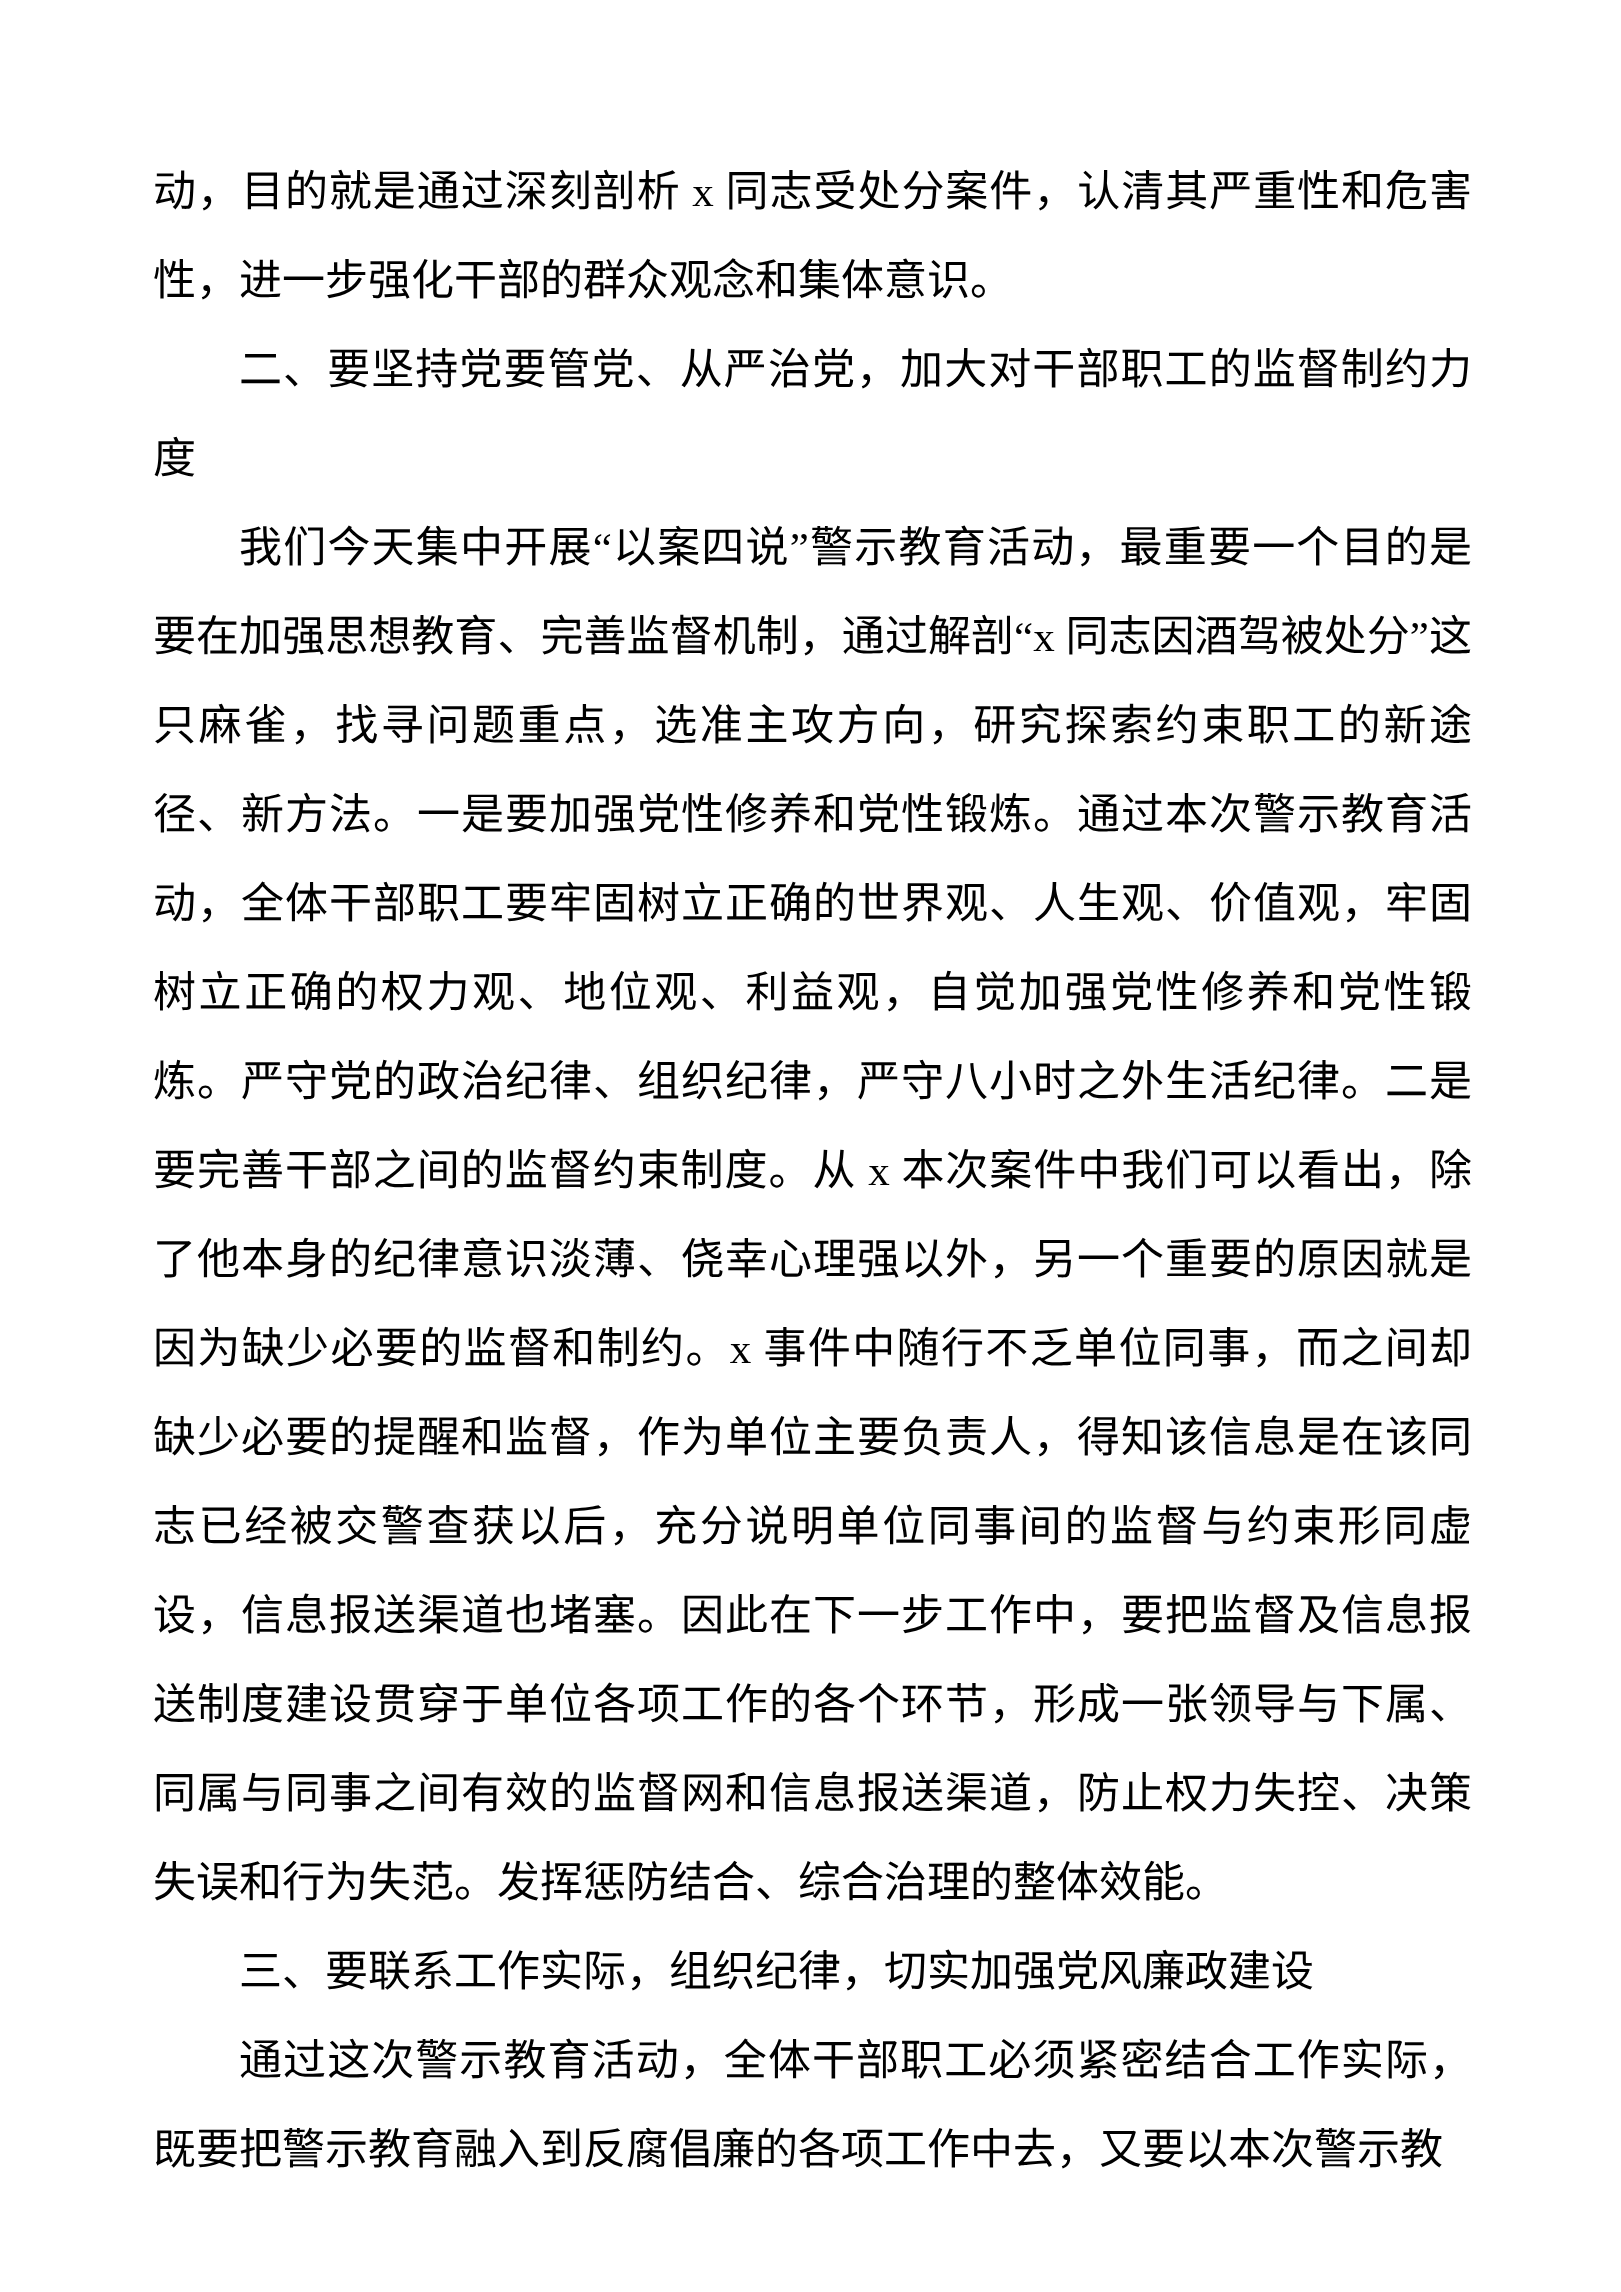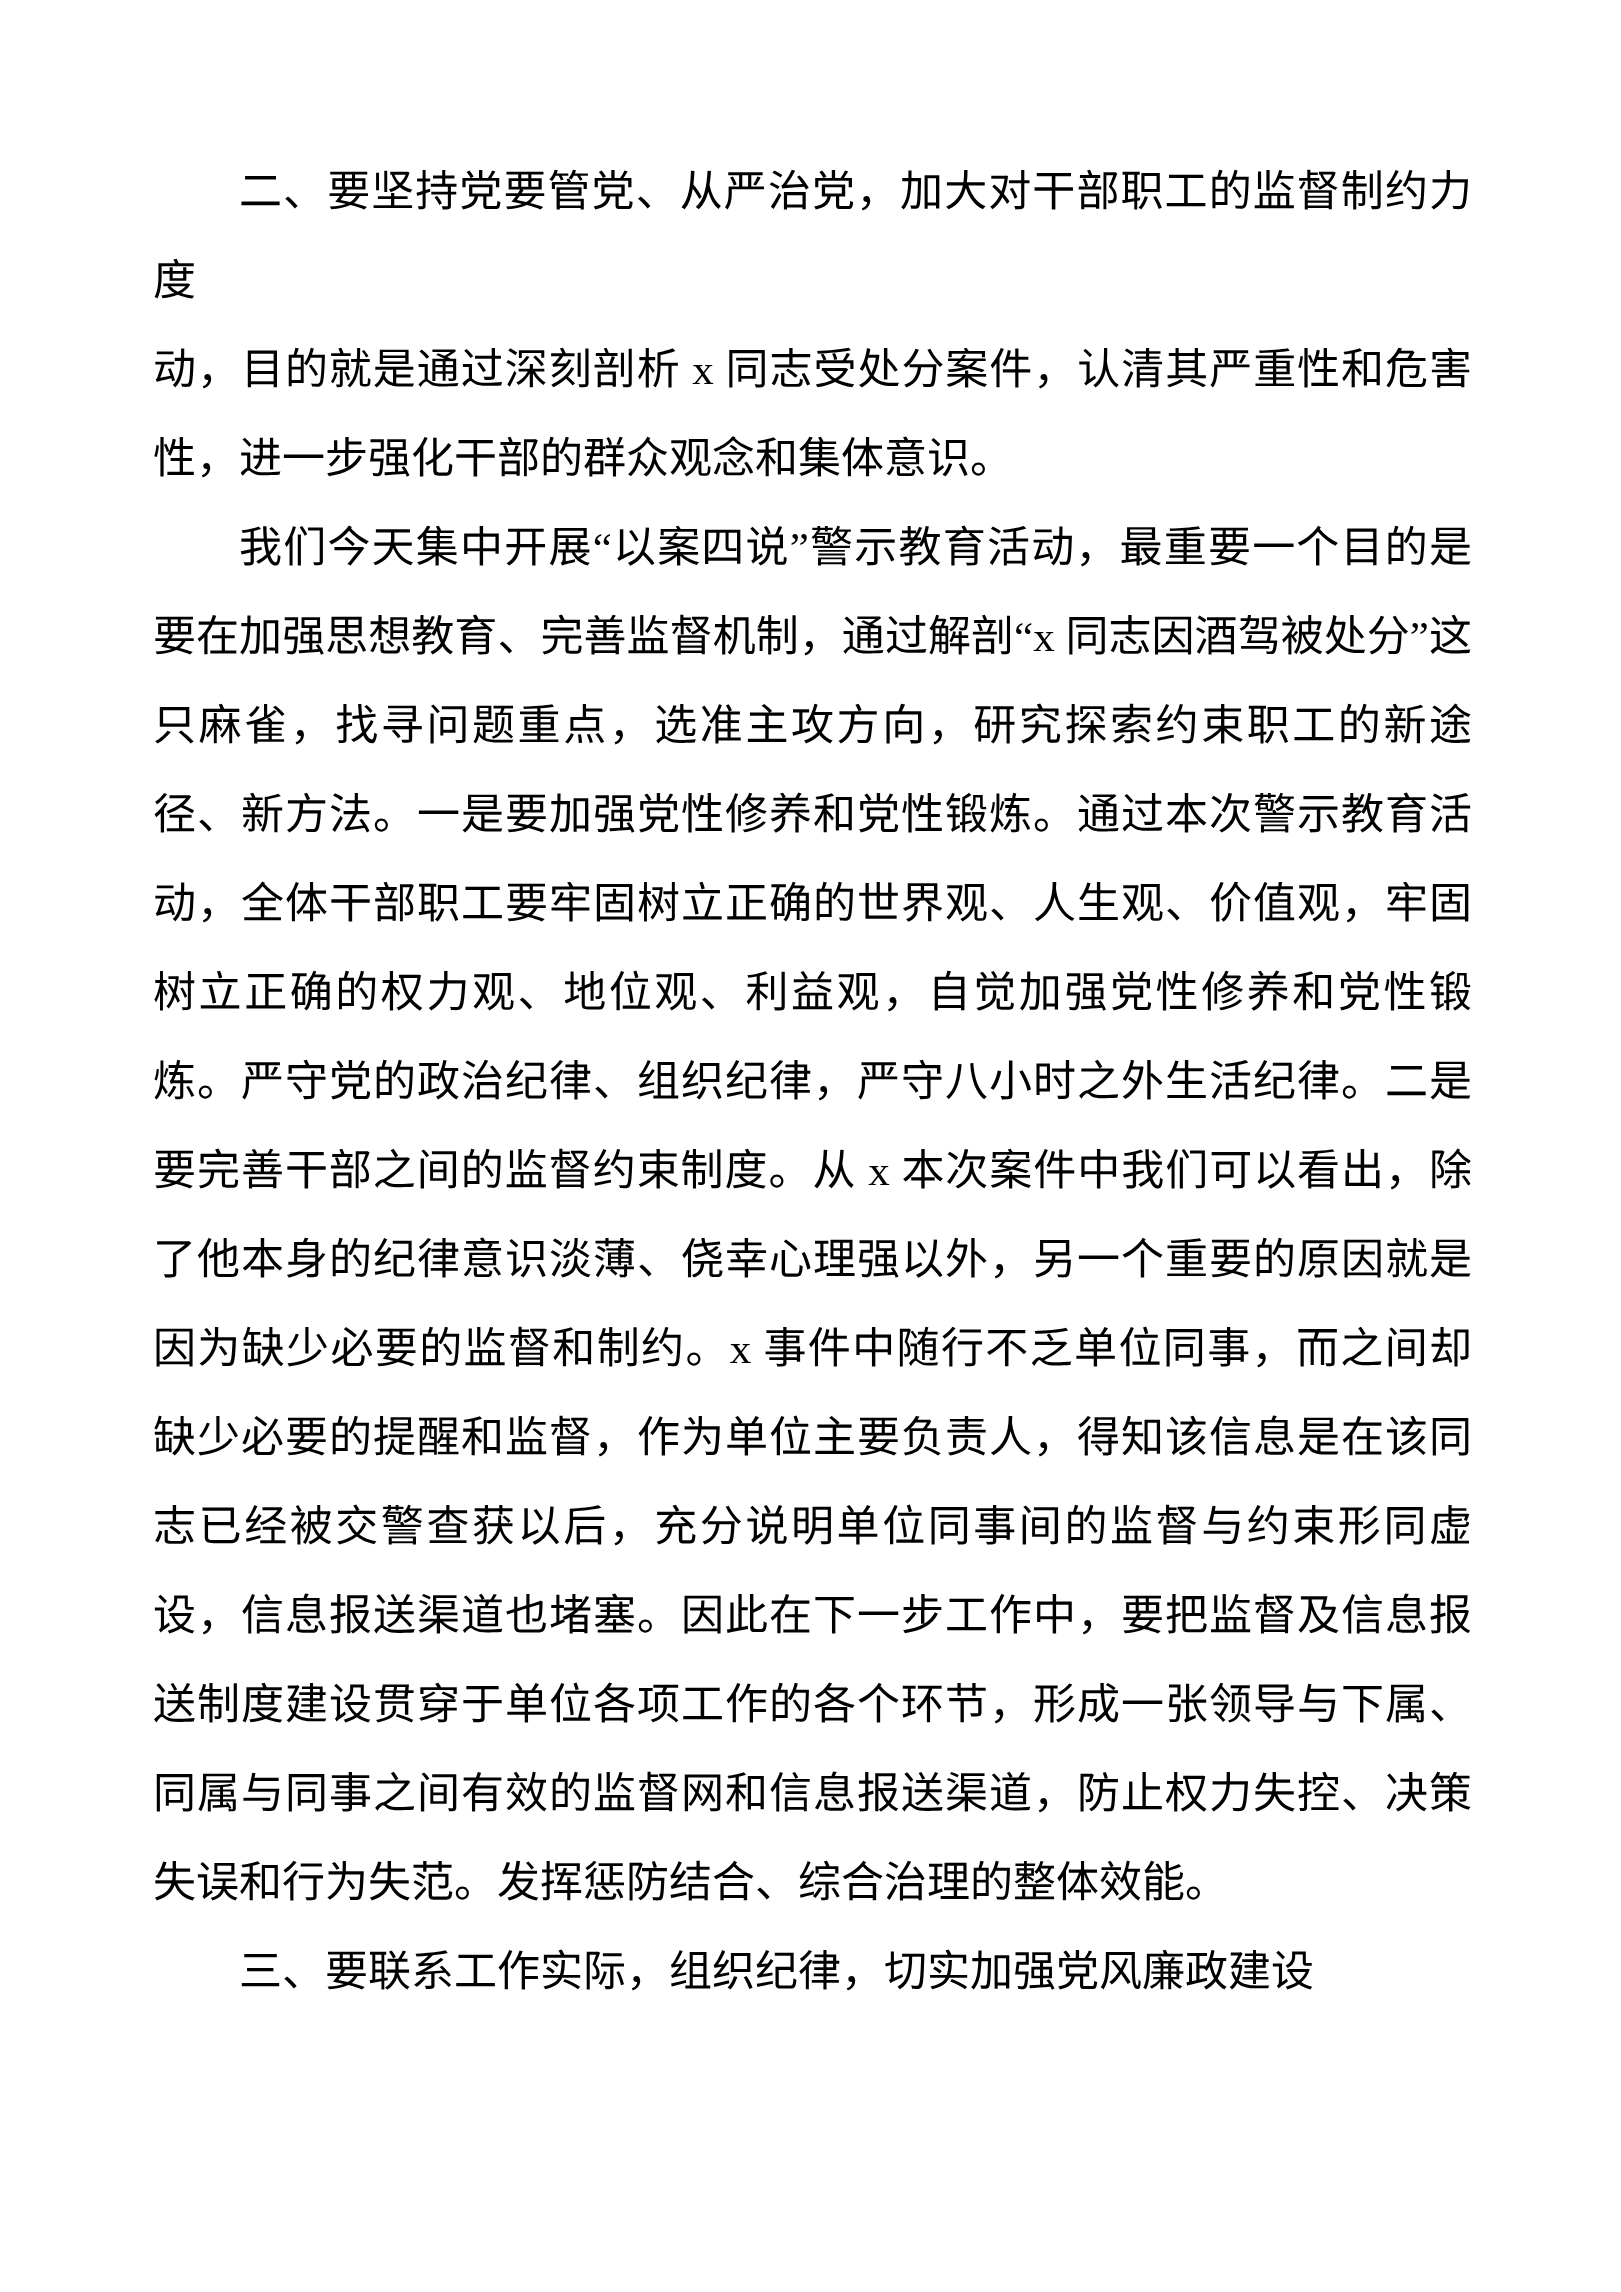--- a/index.html
+++ b/index.html
@@ -39,19 +39,20 @@
   }
   .run.bold {
     font-weight: normal;
   }
 </style>
 </head>
 <body>
 
 <div class="page">
   <div class="doc-body" id="doc-body">
+      <p class="para"><span class="run">动，目的就是通过深刻剖析 x 同志受处分案件，认清其严重性和危害性，进一步强化干部的群众观念和集体意识。</span></p>
       <p class="para indent"><span class="run">二、要坚持党要管党、从严治党，加大对干部职工的监督制约力度</span></p>
-      <p class="para"><span class="run">动，目的就是通过深刻剖析 x 同志受处分案件，认清其严重性和危害性，进一步强化干部的群众观念和集体意识。</span></p>
       <p class="para indent"><span class="run">我们今天集中开展“以案四说”警示教育活动，最重要一个目的是要在加强思想教育、完善监督机制，通过解剖“x 同志因酒驾被处分”这只麻雀，找寻问题重点，选准主攻方向，研究探索约束职工的新途径、新方法。</span><span class="run bold">一是要加强党性修养和党性锻炼。</span><span class="run">通过本次警示教育活动，全体干部职工要牢固树立正确的世界观、人生观、价值观，牢固树立正确的权力观、地位观、利益观，自觉加强党性修养和党性锻炼。严守党的政治纪律、组织纪律，严守八小时之外生活纪律。</span><span class="run bold">二是要完善干部之间的监督约束制度。</span><span class="run">从 x 本次案件中我们可以看出，除了他本身的纪律意识淡薄、侥幸心理强以外，另一个重要的原因就是因为缺少必要的监督和制约。x 事件中随行不乏单位同事，而之间却缺少必要的提醒和监督，作为单位主要负责人，得知该信息是在该同志已经被交警查获以后，充分说明单位同事间的监督与约束形同虚设，信息报送渠道也堵塞。因此在下一步工作中，要把监督及信息报送制度建设贯穿于单位各项工作的各个环节，形成一张领导与下属、同属与同事之间有效的监督网和信息报送渠道，防止权力失控、决策失误和行为失范。发挥惩防结合、综合治理的整体效能。</span></p>
       <p class="para indent"><span class="run">三、要联系工作实际，组织纪律，切实加强党风廉政建设</span></p>
+      <p class="para indent"><span class="run">通过这次警示教育活动，全体干部职工必须紧密结合工作实际，既要把警示教育融入到反腐倡廉的各项工作中去，又要以本次警示教</span></p>
     </div>
 </div>
 
 
 </body></html>

